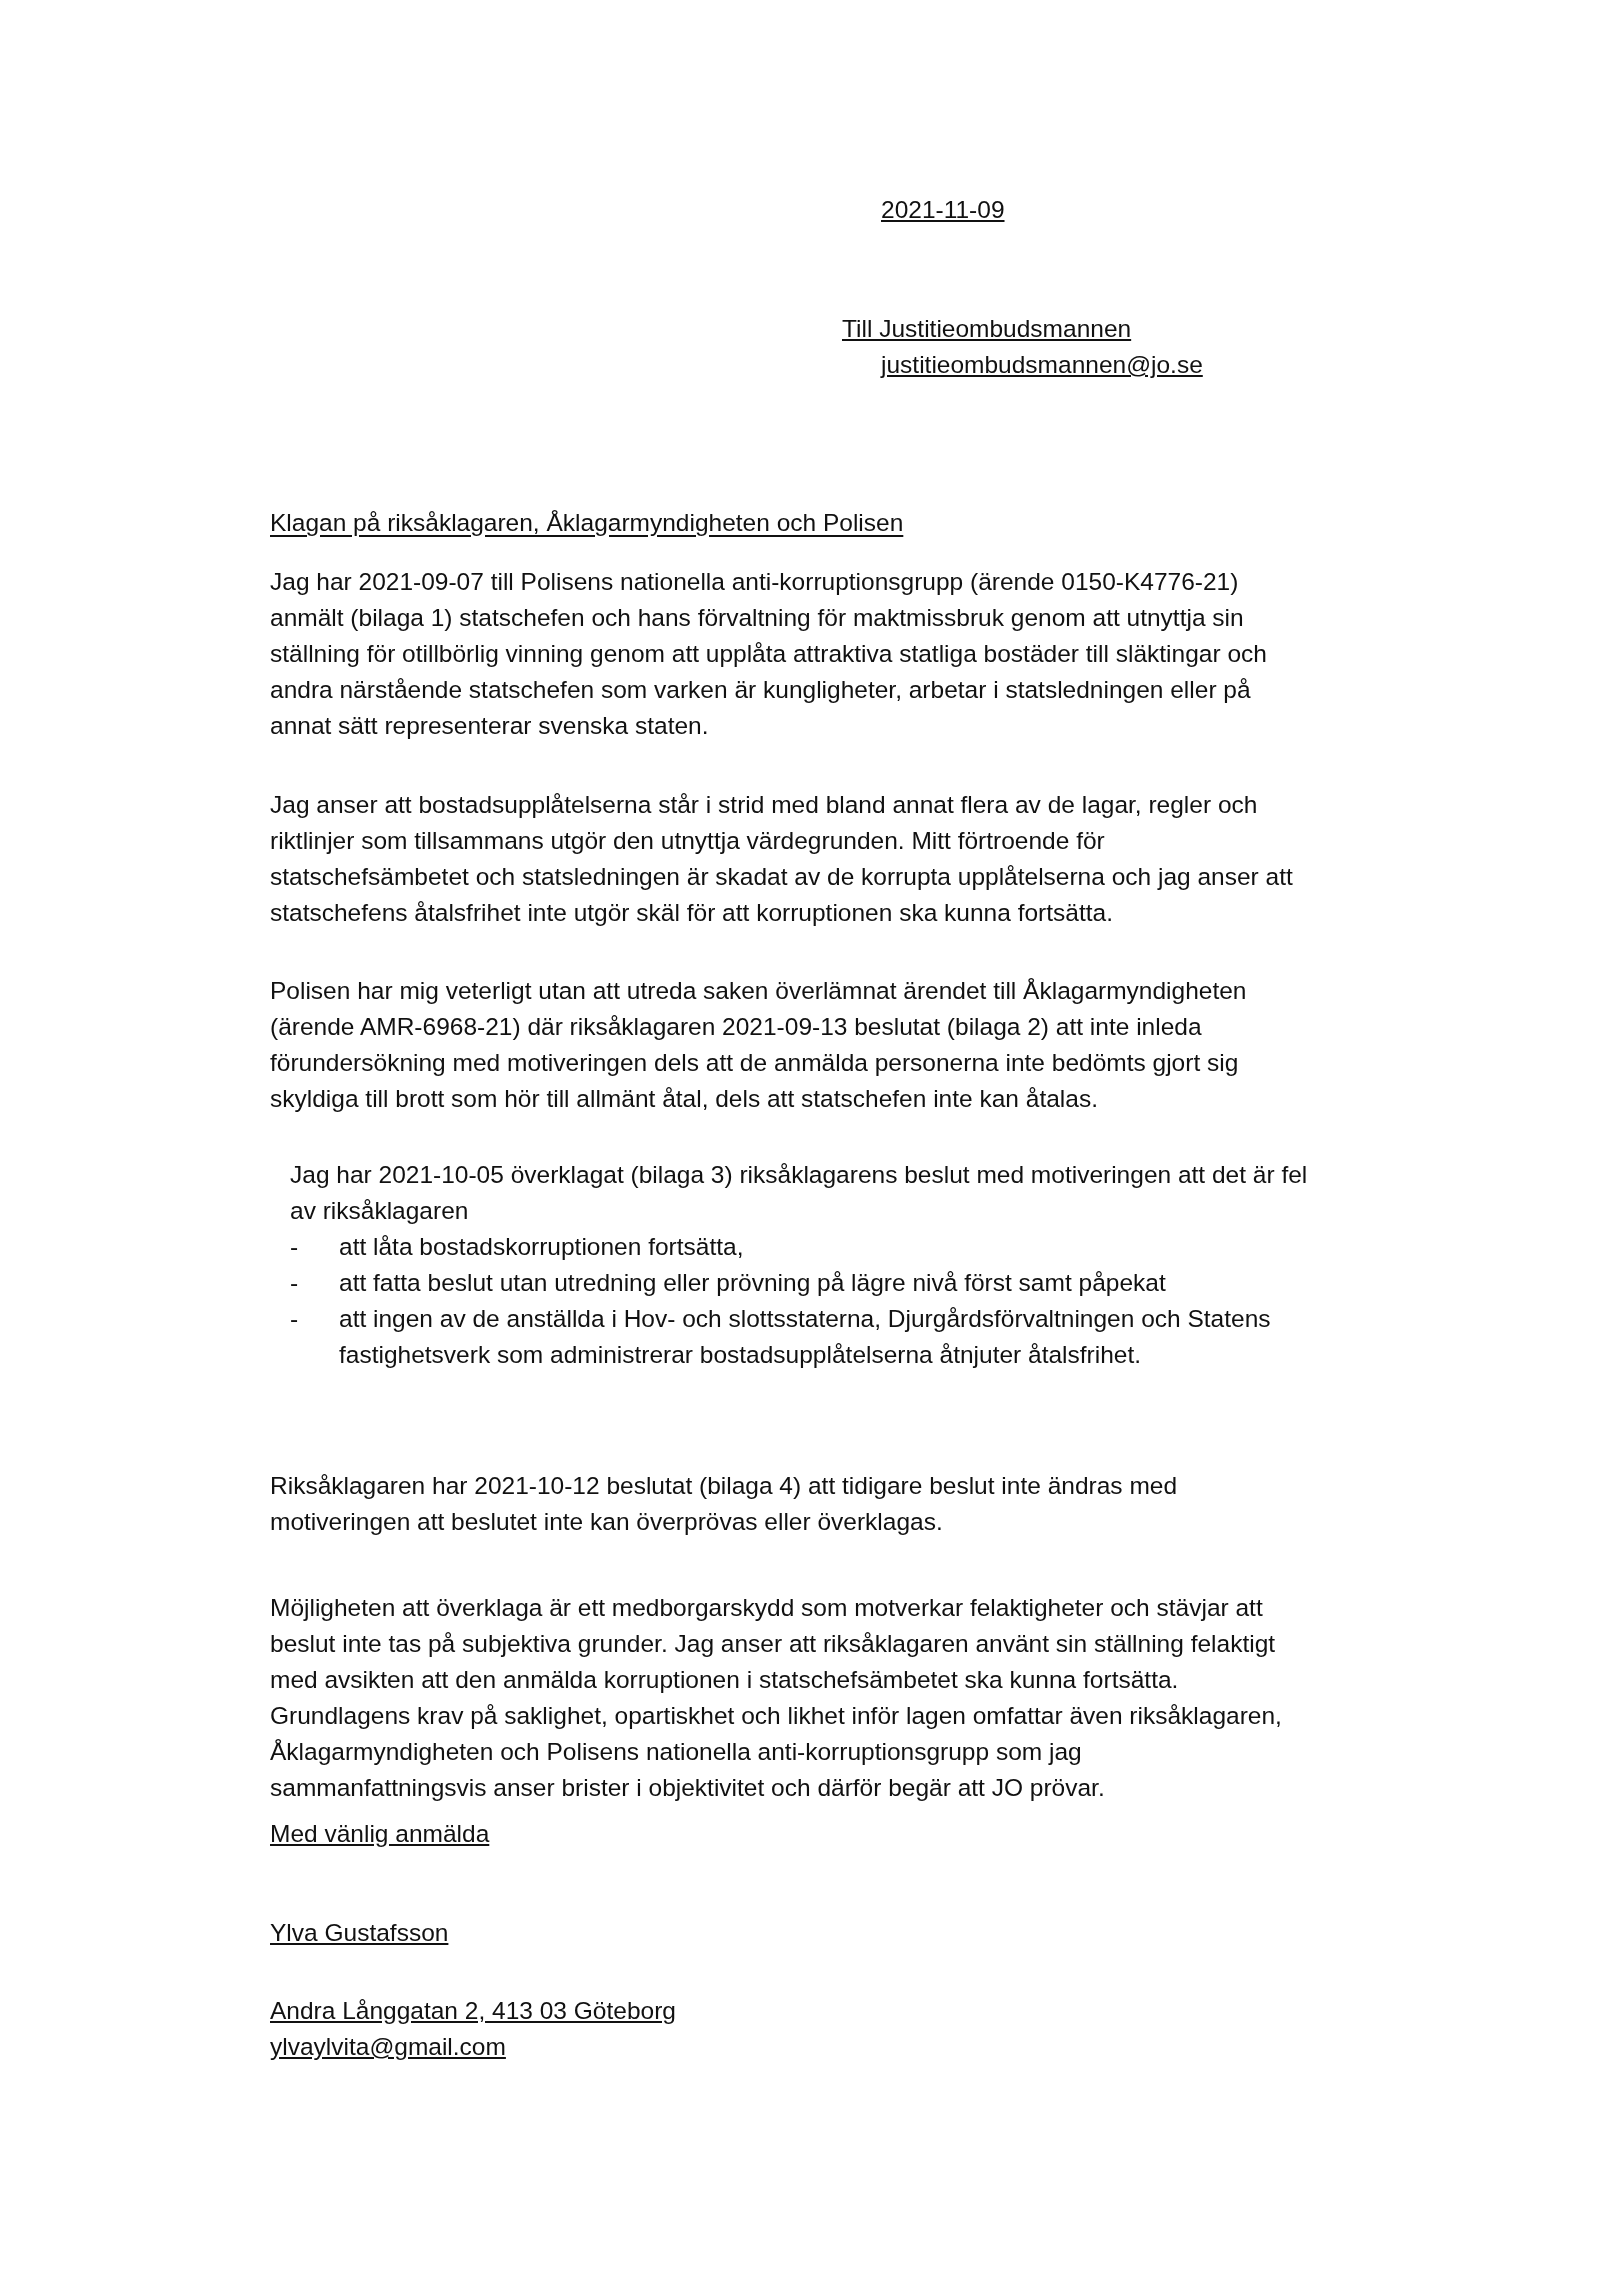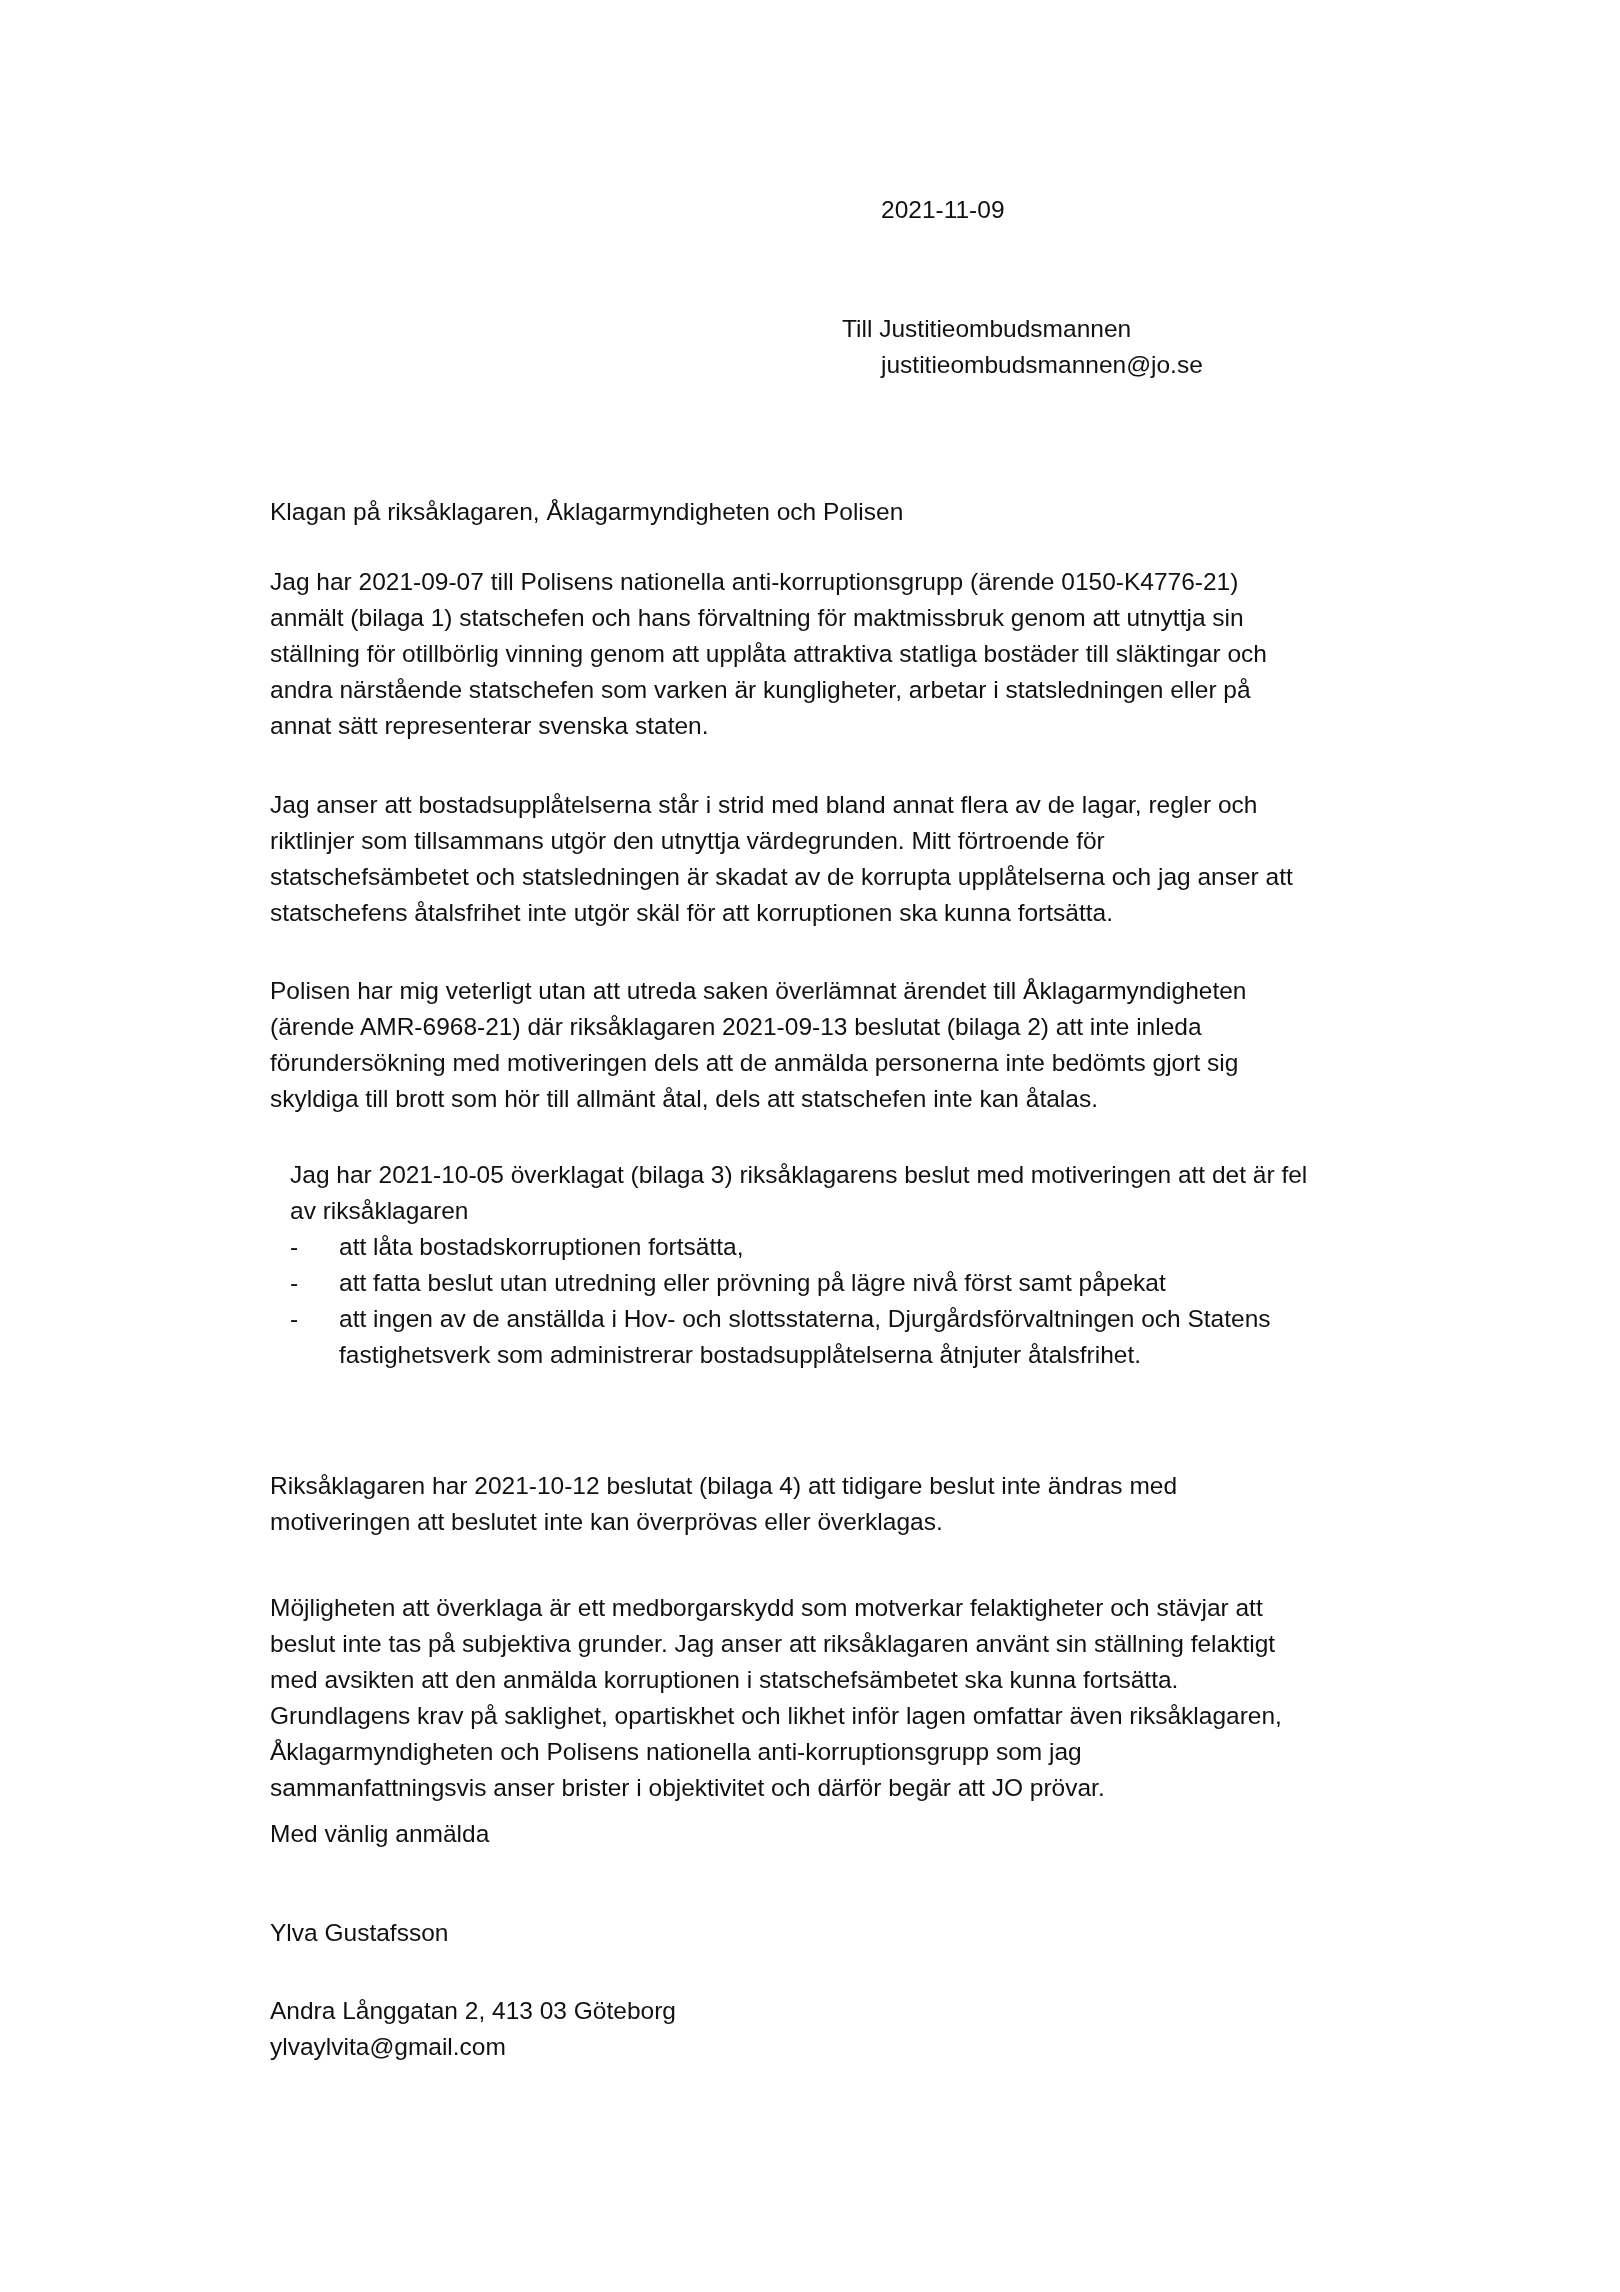--- a/index.html
+++ b/index.html
@@ -16,26 +16,26 @@
       color: #111111;
       font-size: 24.5px;
     }
     .page {
       position: absolute;
       left: 0; top: 0;
       width: 1620px;
       height: 2293px;
       background: #ffffff;
     }
-    .abs { position: absolute; white-space: nowrap; }
+    .abs { position: absolute; white-space: nowrap; text-decoration: underline; }
     .date { left: 881px; top: 196px; }
     .recipient { left: 842px; top: 311px; line-height: 36px; }
     .recipient .email { padding-left: 39px; display: block; }
     .subject {
-      left: 270px; top: 498px;
+      left: 270px; top: 509px;
       text-underline-offset: 3.9px;
     }
     .body-block {
       position: absolute;
       left: 270px;
       width: 1157px;
       line-height: 36px;
     }
     .line { display: block; white-space: nowrap; }
     .p1 { top: 564px; }

